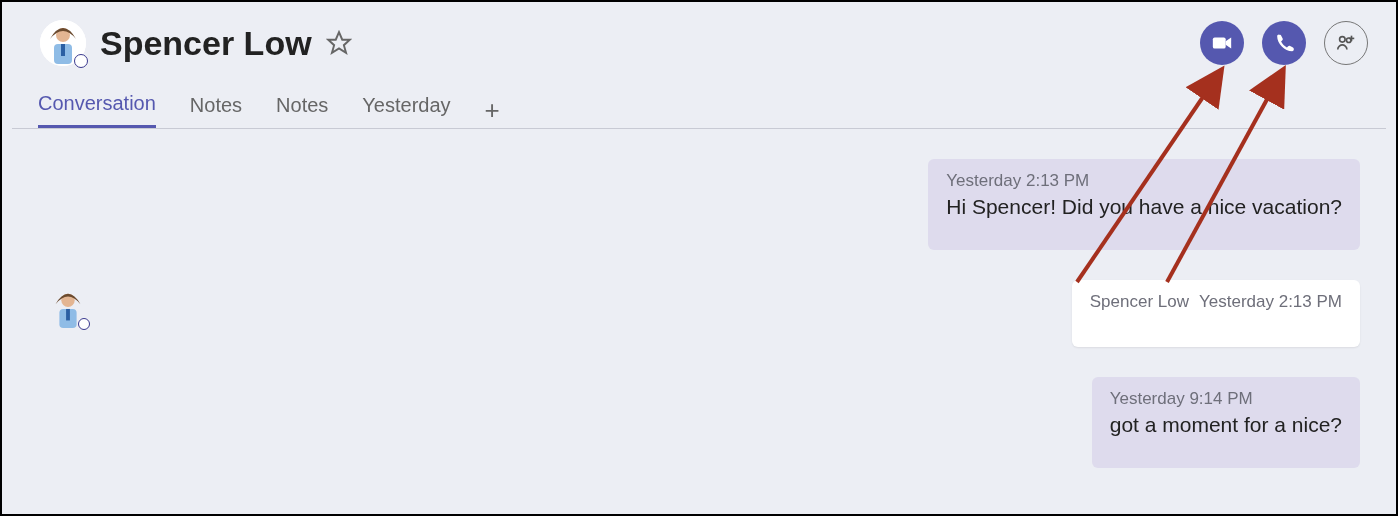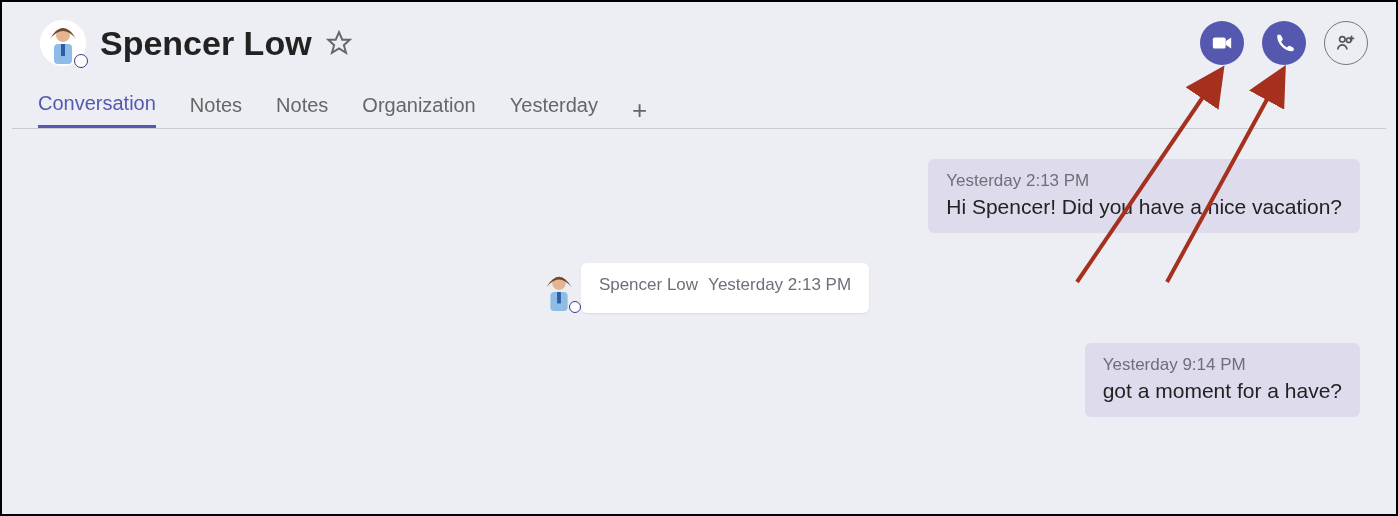--- a/index.html
+++ b/index.html
@@ -89,24 +89,24 @@
   .tab-divider {
     height: 1px;
     background: #c8cad4;
     margin: 0 10px 0 10px;
   }
   .chat-area {
     padding: 30px 36px 0 44px;
   }
   .msg-row { display: flex; margin-bottom: 30px; }
   .msg-row.sent { justify-content: flex-end; }
-  .msg-row.recv { justify-content: center; align-items: flex-start; }
+  .msg-row.recv { justify-content: space-between; align-items: flex-start; }
   .bubble {
     border-radius: 6px;
-    padding: 12px 18px 14px 18px;
+    padding: 12px 18px 31px 18px;
     max-width: 600px;
   }
   .bubble.sent {
     background: #dedbed;
   }
   .bubble.recv {
     background: #fff;
     box-shadow: 0 1px 2px rgba(0,0,0,0.08);
   }
   .meta {
@@ -181,21 +181,20 @@
         <line x1="15" y1="7" x2="21" y2="7"></line>
       </svg>
     </div>
   </div>
 </div>
 
 <div class="tabs">
   <div class="tab active">Conversation</div>
   <div class="tab">Notes</div>
   <div class="tab">Notes</div>
-  <div class="tab">Organization</div>
   <div class="tab">Yesterday</div>
   <div class="tab-add">+</div>
 </div>
 <div class="tab-divider"></div>
 
 <div class="chat-area">
 
   <div class="msg-row sent">
     <div class="bubble sent">
       <div class="meta">Yesterday 2:13 PM</div>
@@ -217,21 +216,21 @@
     <div class="bubble recv">
       <div class="meta">
         <span class="sender">Spencer Low</span><span>Yesterday 2:13 PM</span>
       </div>
     </div>
   </div>
 
   <div class="msg-row sent">
     <div class="bubble sent">
       <div class="meta">Yesterday 9:14 PM</div>
-      <div class="body">got a moment for a have?</div>
+      <div class="body">got a moment for a nice?</div>
     </div>
   </div>
 
 </div>
 
 <svg class="arrow" style="left:1060px; top:60px;" width="180" height="230">
   <defs>
     <marker id="ah1" markerWidth="10" markerHeight="10" refX="8" refY="5" orient="auto">
       <polygon points="0,0 10,5 0,10" fill="#a5301e"></polygon>
     </marker>

